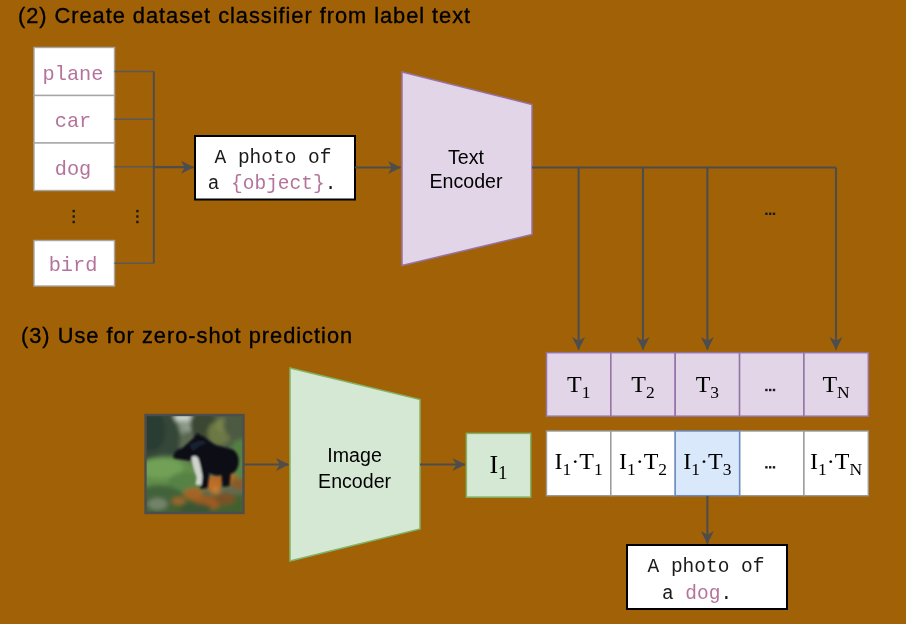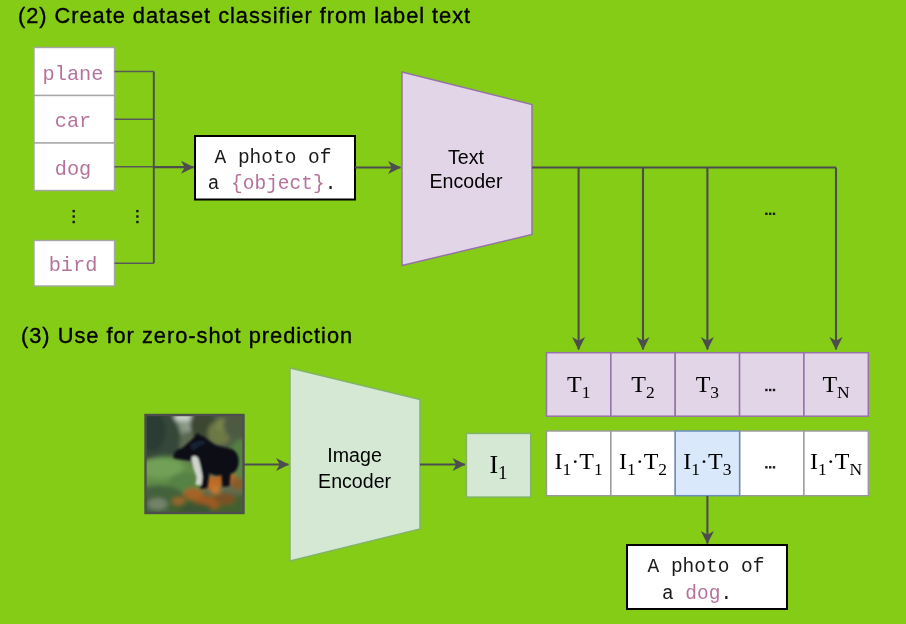--- a/index.html
+++ b/index.html
@@ -1,16 +1,16 @@
 <!DOCTYPE html>
 <html><head>
 <meta charset="utf-8">
 <style>
   html,body{margin:0;padding:0;background:#ffffff;}
-  #canvas{position:relative;width:906px;height:624px;overflow:hidden;background:#84cc16;}
+  #canvas{position:relative;width:906px;height:624px;overflow:hidden;background:#a16207;}
 </style>
 </head>
 <body>
 <div id="canvas">
 <svg width="906" height="624" viewBox="0 0 906 624" xmlns="http://www.w3.org/2000/svg" font-family="'Liberation Sans',sans-serif">
   <defs>
     <marker id="ah" viewBox="0 0 14 15" refX="13" refY="7.5" markerUnits="userSpaceOnUse" markerWidth="14" markerHeight="15" orient="auto">
       <path d="M0.5,1 L13.5,7.5 L0.5,14 L4.2,7.5 z" fill="#4d4d4d"></path>
     </marker>
     <filter id="blur2" x="-30%" y="-30%" width="160%" height="160%">

